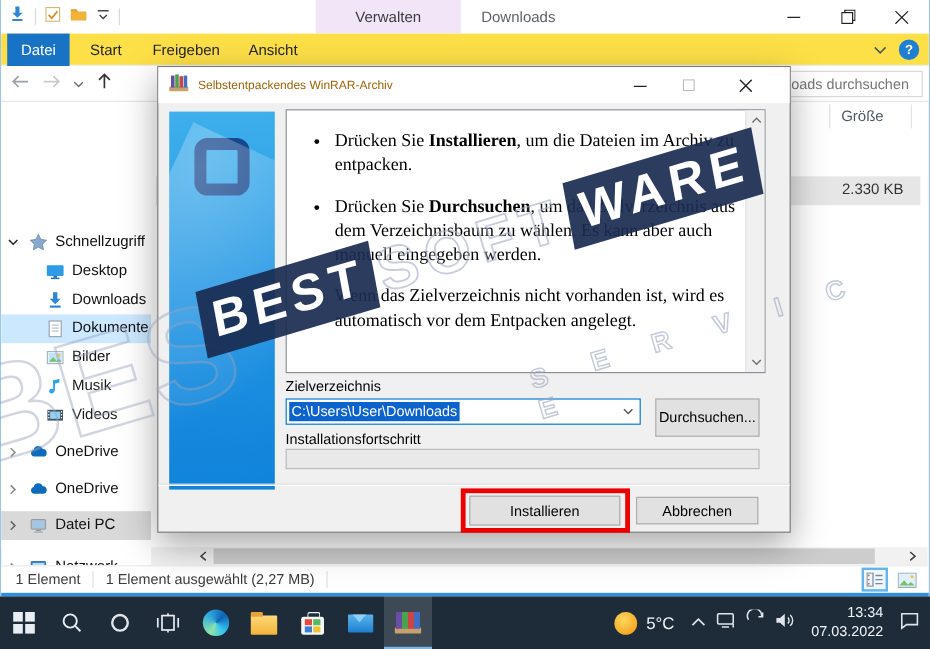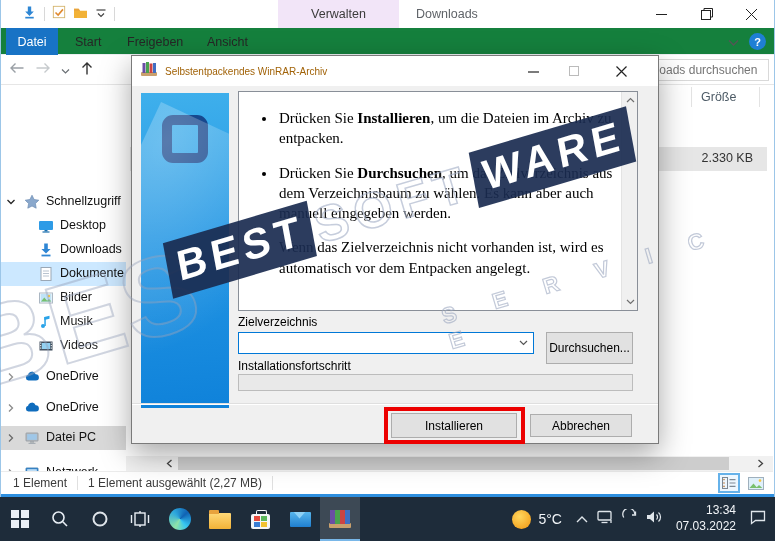--- a/index.html
+++ b/index.html
@@ -5,31 +5,31 @@
   * { margin:0; padding:0; box-sizing:border-box; }
   html,body { width:775px; height:541px; overflow:hidden; }
   body { font-family:"Liberation Sans","DejaVu Sans",sans-serif; background:#fff; }
   .screen { position:relative; width:775px; height:541px; overflow:hidden; background:#fff; }
 
   
   .explorer { position:absolute; left:0; top:0; width:775px; height:497px; background:#fff;
               border-left:1px solid #9cc6e8; border-right:1px solid #9cc6e8; }
   .accent-line { position:absolute; left:0; right:0; top:494px; height:3px; background:#2e8fdf; z-index:5; }
 
-  .titlebar { position:absolute; left:0; top:0; right:0; height:28px; background:#fff;margin-left:15px; }
+  .titlebar { position:absolute; left:0; top:0; right:0; height:28px; background:#fff; }
   .qat { position:absolute; left:6px; top:3px; display:flex; align-items:center; gap:7px; height:22px; }
   .qat .sep { width:1px; height:14px; background:#d8d8d8; }
   .ctx-header { position:absolute; left:262px; top:0; width:121px; height:28px; background:#f2e5f8;
                 display:flex; align-items:center; justify-content:center; font-size:12.5px; color:#3b3b3b; }
   .win-title { position:absolute; left:400px; top:0; height:28px; display:flex; align-items:center;
                font-size:12.5px; color:#5f6368; }
   .caption-btns { position:absolute; right:0; top:0; display:flex; }
   .caption-btn { width:45px; height:28px; display:flex; align-items:center; justify-content:center; }
 
-  .ribbon { position:absolute; left:0; top:28px; right:0; height:27px; background:#15803d; border-bottom:1px solid #eceff2; }
+  .ribbon { position:absolute; left:0; top:28px; right:0; height:27px; background:#fde047; border-bottom:1px solid #eceff2; }
   .tab { position:absolute; top:0; height:27px; display:flex; align-items:center; justify-content:center;
          font-size:12.5px; color:#262626; padding:0 14px; }
   .tab-datei { left:5px; width:52px; background:#1873c5; color:#fff; }
   .tab-start { left:60px; } .tab-freigeben { left:112px; } .tab-ansicht { left:192px; }
   .tab-anwendungstools { left:262px; width:121px; background:#fbf6fd; }
   .ribbon-right { position:absolute; right:8px; top:0; height:27px; display:flex; align-items:center; gap:10px; }
   .help-circle { width:17px; height:17px; border-radius:50%; background:#1f7fd4; color:#fff; font-size:11px;
                  font-weight:bold; display:flex; align-items:center; justify-content:center; }
 
   .toolbar { position:absolute; left:0; top:55px; right:0; height:30px; background:#fff; border-bottom:1px solid #e6e6e6; }
@@ -464,20 +464,21 @@
         <span class="vs-btn vs-down">
             <svg width="9" height="6" viewBox="0 0 9 6">
               <path d="M1 1l3.5 3.5L8 1" stroke="#707070" stroke-width="1.2" fill="none"></path>
             </svg>
           </span>
       </div>
     </div>
 
     <div class="dlg-label" style="top:259px">Zielverzeichnis</div>
     <div class="combo">
+      <span class="combo-sel">C:\Users\User\Downloads</span>
       <span class="combo-arrow">
           <svg width="9" height="6" viewBox="0 0 9 6">
             <path d="M1 1l3.5 3.5L8 1" stroke="#555" stroke-width="1.2" fill="none"></path>
           </svg>
         </span>
     </div>
     <div class="btn browse-btn">Durchsuchen...</div>
 
     <div class="dlg-label" style="top:303px">Installationsfortschritt</div>
     <div class="progressbar"></div>

